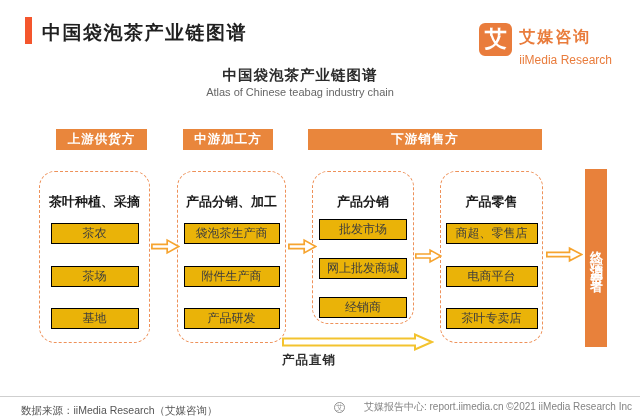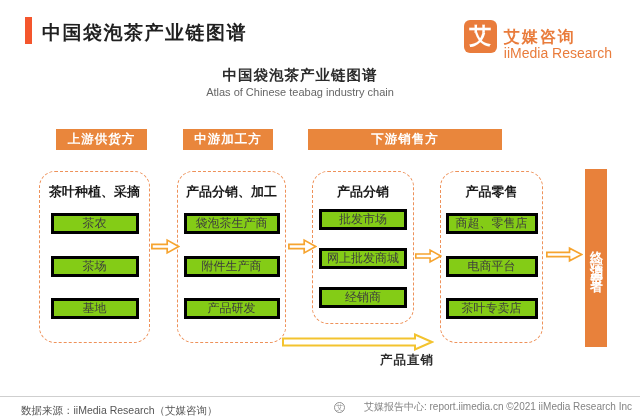--- a/index.html
+++ b/index.html
@@ -9,65 +9,65 @@
 
   
   .accent-bar { position:absolute; left:25px; top:17px; width:7px; height:27px; background:#F4562D; }
   .page-title { position:absolute; left:42px; top:20px; font-size:19px; font-weight:bold; color:#1f1f1f; letter-spacing:1.5px; }
 
   .logo { position:absolute; right:28px; top:12px; display:flex; align-items:center; gap:7px; }
   .logo-square { width:33px; height:33px; background:#E97C3C; border-radius:6px; color:#fff;
                  font-size:22px; font-weight:bold; display:flex; align-items:center; justify-content:center; }
   .logo-text { display:flex; flex-direction:column; line-height:1.1; }
   .logo-cn { color:#E97C3C; font-size:16px; font-weight:bold; letter-spacing:2px;margin-top:16px; }
-  .logo-en { color:#E97C3C; font-size:14px; }
+  .logo-en { color:#E97C3C; font-size:12px;margin-top:8px; }
 
   
   .chart-title { position:absolute; left:0; right:40px; top:66px; text-align:center;
                  font-size:14.5px; font-weight:bold; color:#2b2b2b; letter-spacing:1px; }
   .chart-subtitle { position:absolute; left:0; right:40px; top:86px; text-align:center;
                     font-size:11px; color:#666; }
 
   
   .stage { position:absolute; top:129px; height:21px; background:#E9863C; color:#fff;
            font-size:12.5px; font-weight:bold; display:flex; align-items:center; justify-content:center;
            letter-spacing:1px; }
   .stage-1 { left:56px;  width:91px; }
   .stage-2 { left:183px; width:90px; }
-  .stage-3 { left:308px; width:194px; }
+  .stage-3 { left:308px; width:234px; }
 
   
   .col { position:absolute; top:171px; border:1.5px dashed #EE9159; border-radius:16px;
          background:#fff; display:flex; flex-direction:column; align-items:center; padding-top:11px; }
   .col-1 { left:39px;  width:111px; height:172px; }
   .col-2 { left:177px; width:109px; height:172px; }
   .col-3 { left:312px; width:102px; height:153px; }
   .col-4 { left:440px; width:103px; height:172px; }
-  .col-hdr { font-size:13px; font-weight:bold; color:#1a1a1a; height:20px; line-height:18px; white-space:nowrap; }
-  .box { border:3px solid #000000; background:#84cc16; height:21px; display:flex; align-items:center;
+  .col-hdr { font-size:13px; font-weight:bold; color:#1a1a1a; height:20px; line-height:18px; white-space:nowrap;margin-top:10px; }
+  .box { border:1px solid #000000; background:#eab308; height:21px; display:flex; align-items:center;
          justify-content:center; font-size:12px; color:#3d3d3d; white-space:nowrap; }
   .col-1 .box { width:88px; }
   .col-2 .box { width:96px; }
   .col-3 .box { width:88px; }
   .col-4 .box { width:92px; }
   .col-1 .b1,.col-2 .b1,.col-4 .b1 { margin-top:10px; }
   .col-1 .b2,.col-2 .b2,.col-4 .b2 { margin-top:22px; }
   .col-1 .b3,.col-2 .b3,.col-4 .b3 { margin-top:21px; }
   .col-3 .b1 { margin-top:6px; }
   .col-3 .b2 { margin-top:18px; }
   .col-3 .b3 { margin-top:18px; }
 
   
   .flow-arrow { position:absolute; }
   .a1 { left:151px; top:238px; }
   .a2 { left:288px; top:238px; }
   .a3 { left:415px; top:248px; }
   .a4 { left:546px; top:246px; }
   .long-arrow { position:absolute; left:282px; top:333px; }
-  .direct-label { position:absolute; left:282px; top:352px; width:152px; text-align:right;
+  .direct-label { position:absolute; left:282px; top:352px; width:152px; text-align:left;
                   font-size:12.5px; font-weight:bold; color:#2e2e2e; letter-spacing:1px; }
 
   
   .consumer-bar { position:absolute; left:585px; top:169px; width:22px; height:178px; background:#E8813B;
                   color:#fff; font-size:13px; font-weight:bold; display:flex; align-items:center; justify-content:center;
                   writing-mode:vertical-rl; text-orientation:upright; letter-spacing:7px; }
 
   
   .source-note { position:absolute; left:21px; top:380px; font-size:10.5px; color:#555;margin-top:24px; }
   .footer-line { position:absolute; left:0; right:0; top:396px; border-top:1px solid #cfcfcf; }

